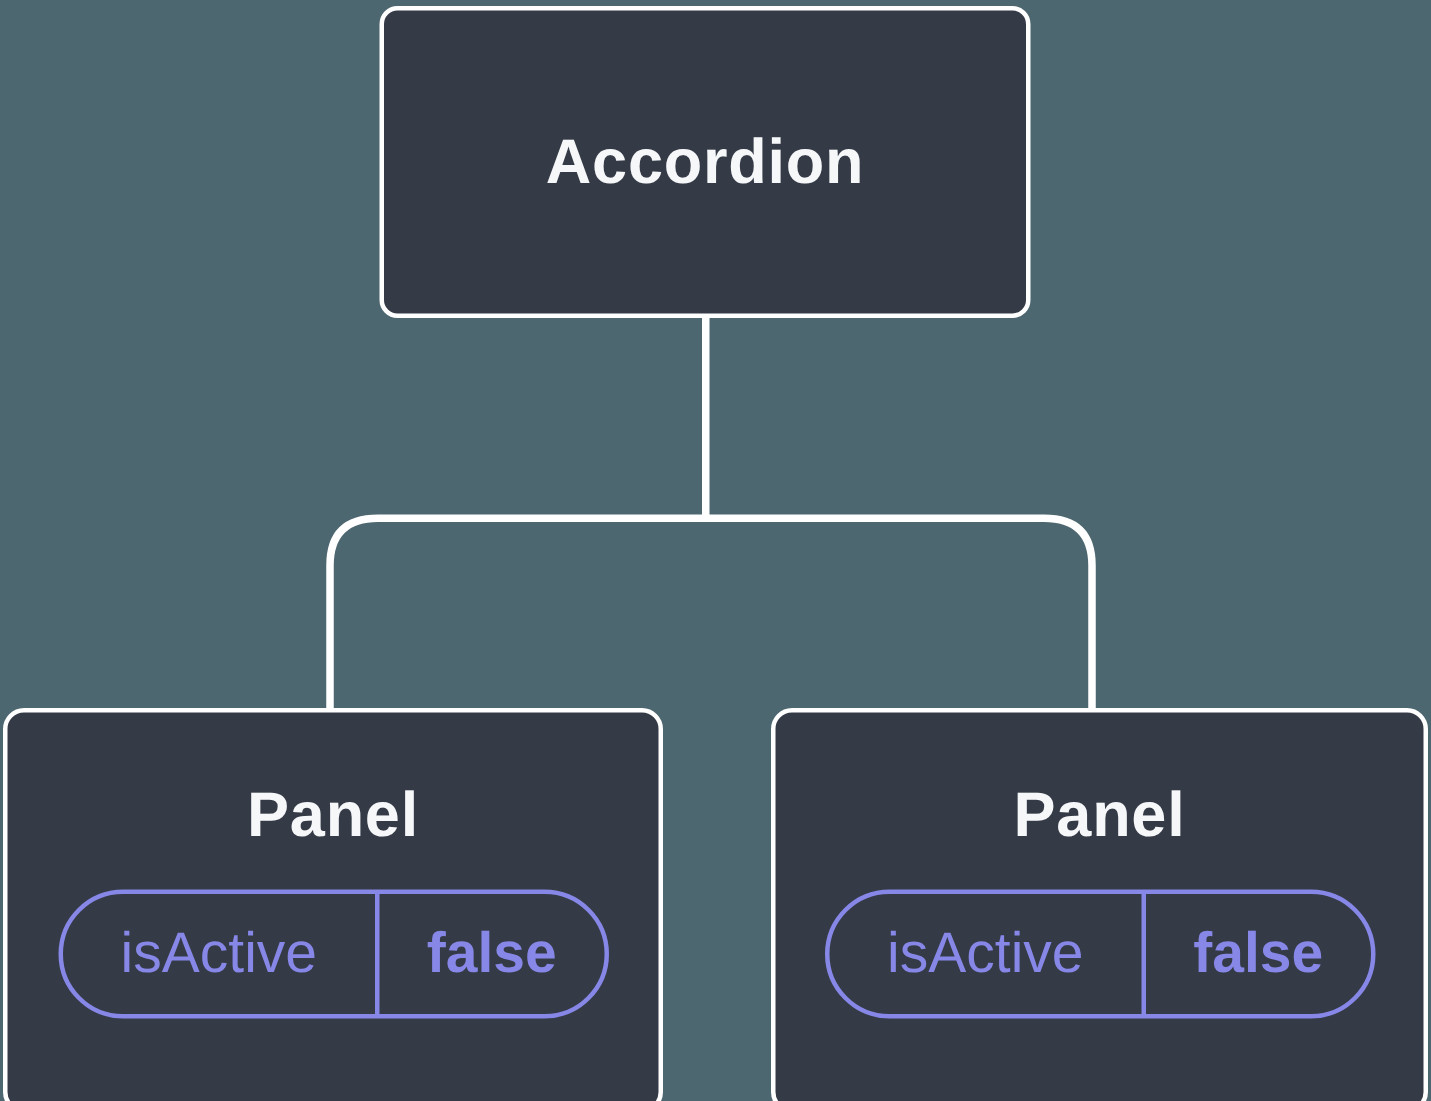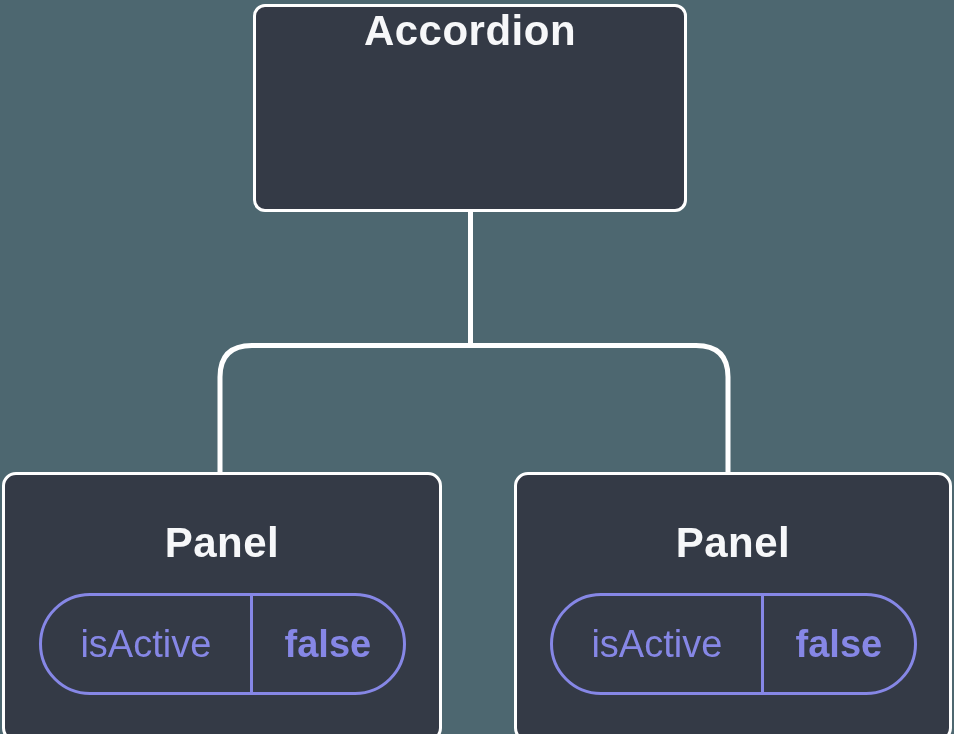--- a/index.html
+++ b/index.html
@@ -36,42 +36,42 @@
   .node {
     position: absolute;
     background: var(--node-fill);
     border: 3.5px solid var(--node-border);
   }
   .node-root {
     left: 253px; top: 4px;
     width: 434px; height: 208px;
     border-radius: 12px;
     display: flex;
-    align-items: flex-start;
+    align-items: center;
     justify-content: center;
   }
   .node-panel {
     top: 472px;
     width: 440px; height: 270px;
     border-radius: 14px;
     padding-top: 44px;
   }
   .node-panel-left  { left: 2px; }
   .node-panel-right { left: 514px; width: 438px; }
   .node-title {
     color: var(--node-text);
     font-size: 42px;
     font-weight: 600;
     letter-spacing: 0.5px;
     text-align: center;
     line-height: 48px;
   }
   .state-pill {
     margin: 26px auto 0 auto;
-    width: 367px; height: 102px;
+    width: 367px; height: 86px;
     border: 3px solid var(--state-accent);
     border-radius: 51px;
     display: flex;
     align-items: stretch;
     overflow: hidden;
   }
   .pill-cell {
     display: flex;
     align-items: center;
     justify-content: center;

